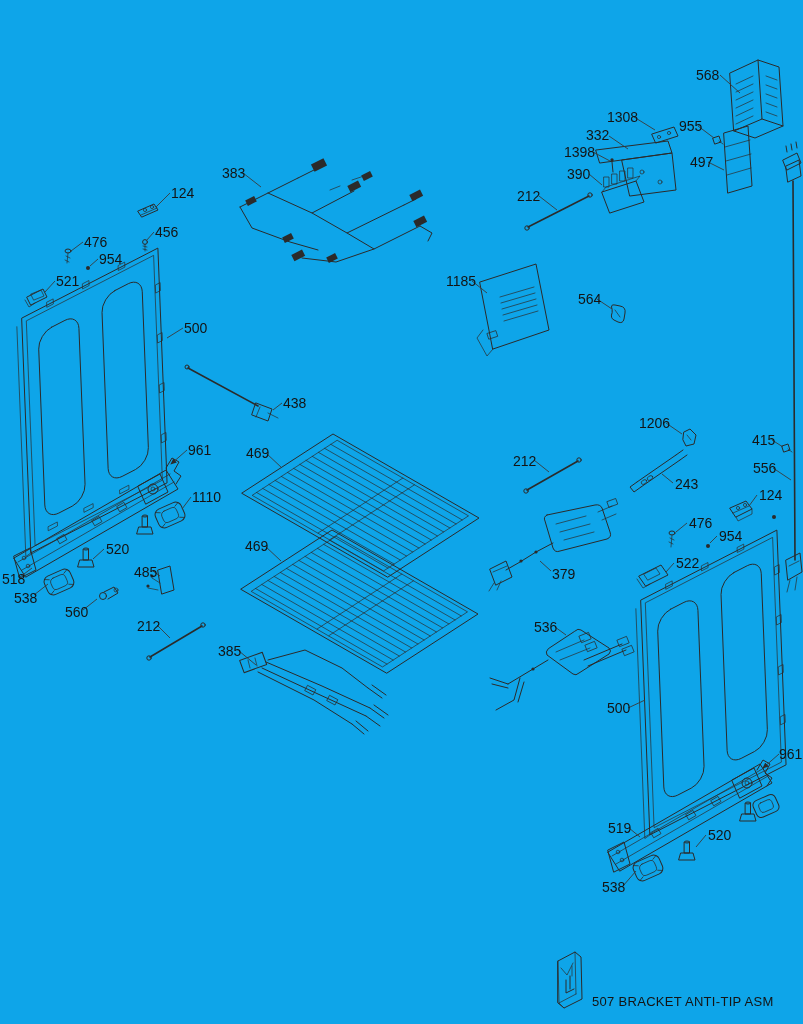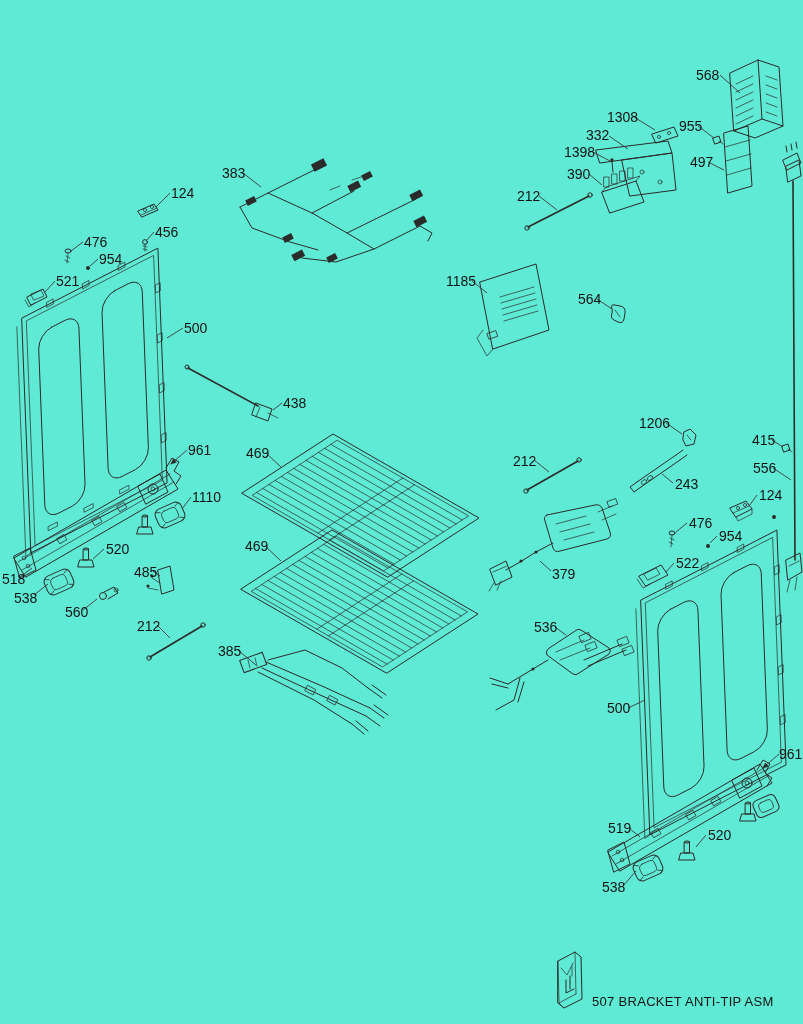--- a/index.html
+++ b/index.html
@@ -1,16 +1,16 @@
 <!DOCTYPE html>
 <html><head>
 <meta charset="utf-8">
 <style>
   html,body{margin:0;padding:0;background:#ffffff;}
-  .page{width:803px;height:1024px;position:relative;background:#5eead4;overflow:hidden;}
+  .page{width:803px;height:1024px;position:relative;background:#0ea5e9;overflow:hidden;}
   svg{display:block;}
   .ln{fill:none;stroke:#2b2b2b;stroke-width:1;stroke-linejoin:round;stroke-linecap:round;}
   .thin{stroke-width:.7;}
   .thick{stroke-width:1.6;}
   .solid{fill:#2b2b2b;stroke:none;}
   .leader{fill:none;stroke:#3a3a3a;stroke-width:.9;}
   text.lbl{font-family:"Liberation Sans",sans-serif;font-size:14px;fill:#141414;}
   text.cap{font-family:"Liberation Sans",sans-serif;font-size:13px;fill:#141414;letter-spacing:.3px;}
 </style>
 </head>

